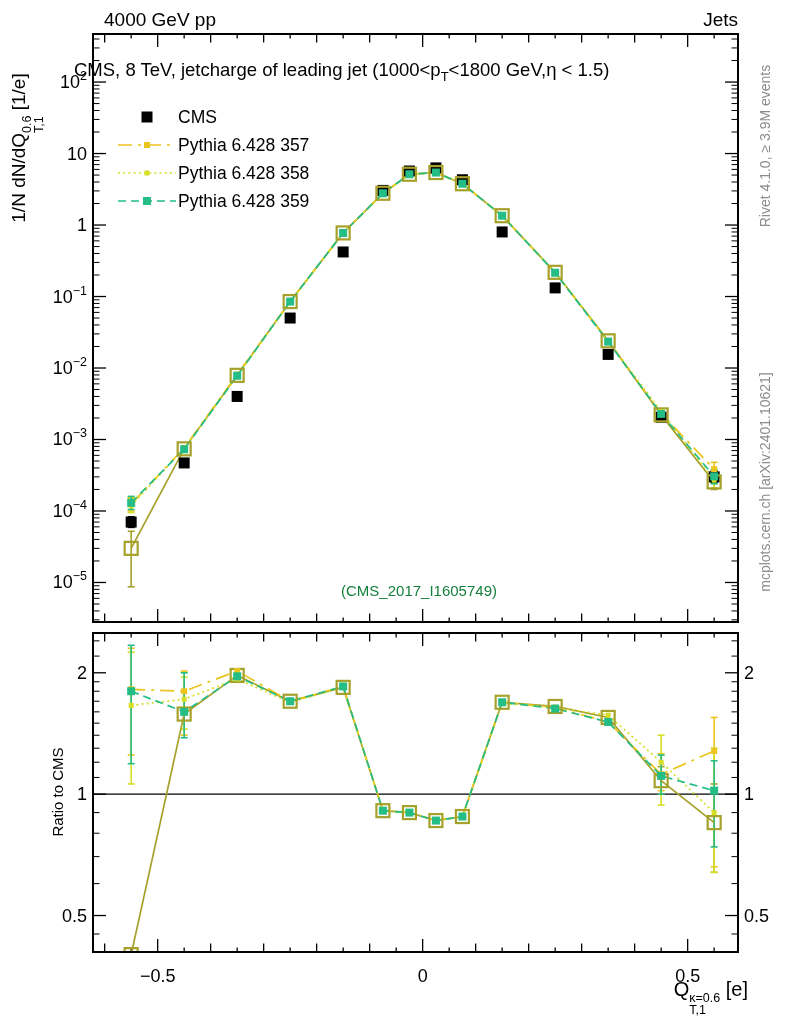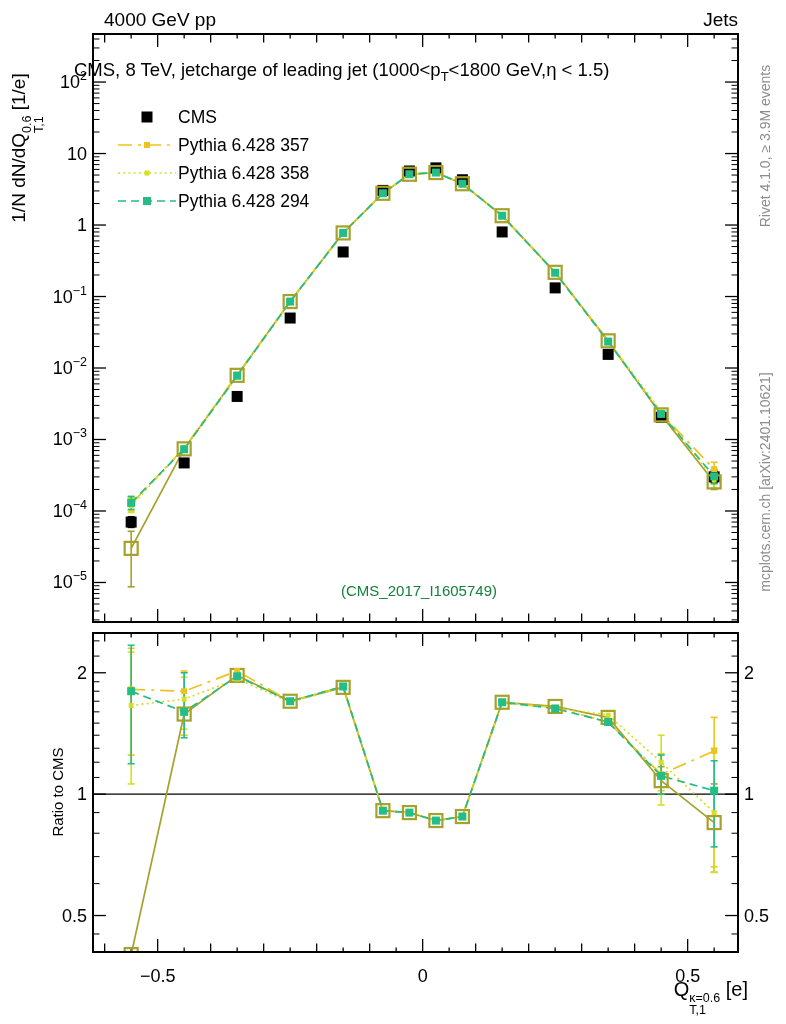--- a/index.html
+++ b/index.html
@@ -594,21 +594,21 @@
           <line x1="2" y1="10" x2="60" y2="10" stroke="#d6de25" stroke-width="1.7" stroke-dasharray="2 3.2"></line>
           <rect x="28.5" y="7.5" width="5" height="5" fill="#d6de25"></rect>
         </svg>
       <span class="ltext">Pythia 6.428 358</span>
     </div>
     <div class="lrow">
       <svg class="lsample">
           <line x1="2" y1="10" x2="60" y2="10" stroke="#23bd85" stroke-width="1.7" stroke-dasharray="8 5"></line>
           <rect x="27" y="6" width="8" height="8" fill="#23bd85"></rect>
         </svg>
-      <span class="ltext">Pythia 6.428 294</span>
+      <span class="ltext">Pythia 6.428 359</span>
     </div>
   </div>
 
   <div class="abs watermark" style="left:419px;top:582px;transform:translateX(-50%);">(CMS_2017_I1605749)</div>
 
   <div class="abs rot gray sidenote" style="left:765px;top:146px;">Rivet 4.1.0, ≥ 3.9M events</div>
   <div class="abs rot gray sidenote" style="left:765px;top:482px;">mcplots.cern.ch [arXiv:2401.10621]</div>
 
 </div>
 

